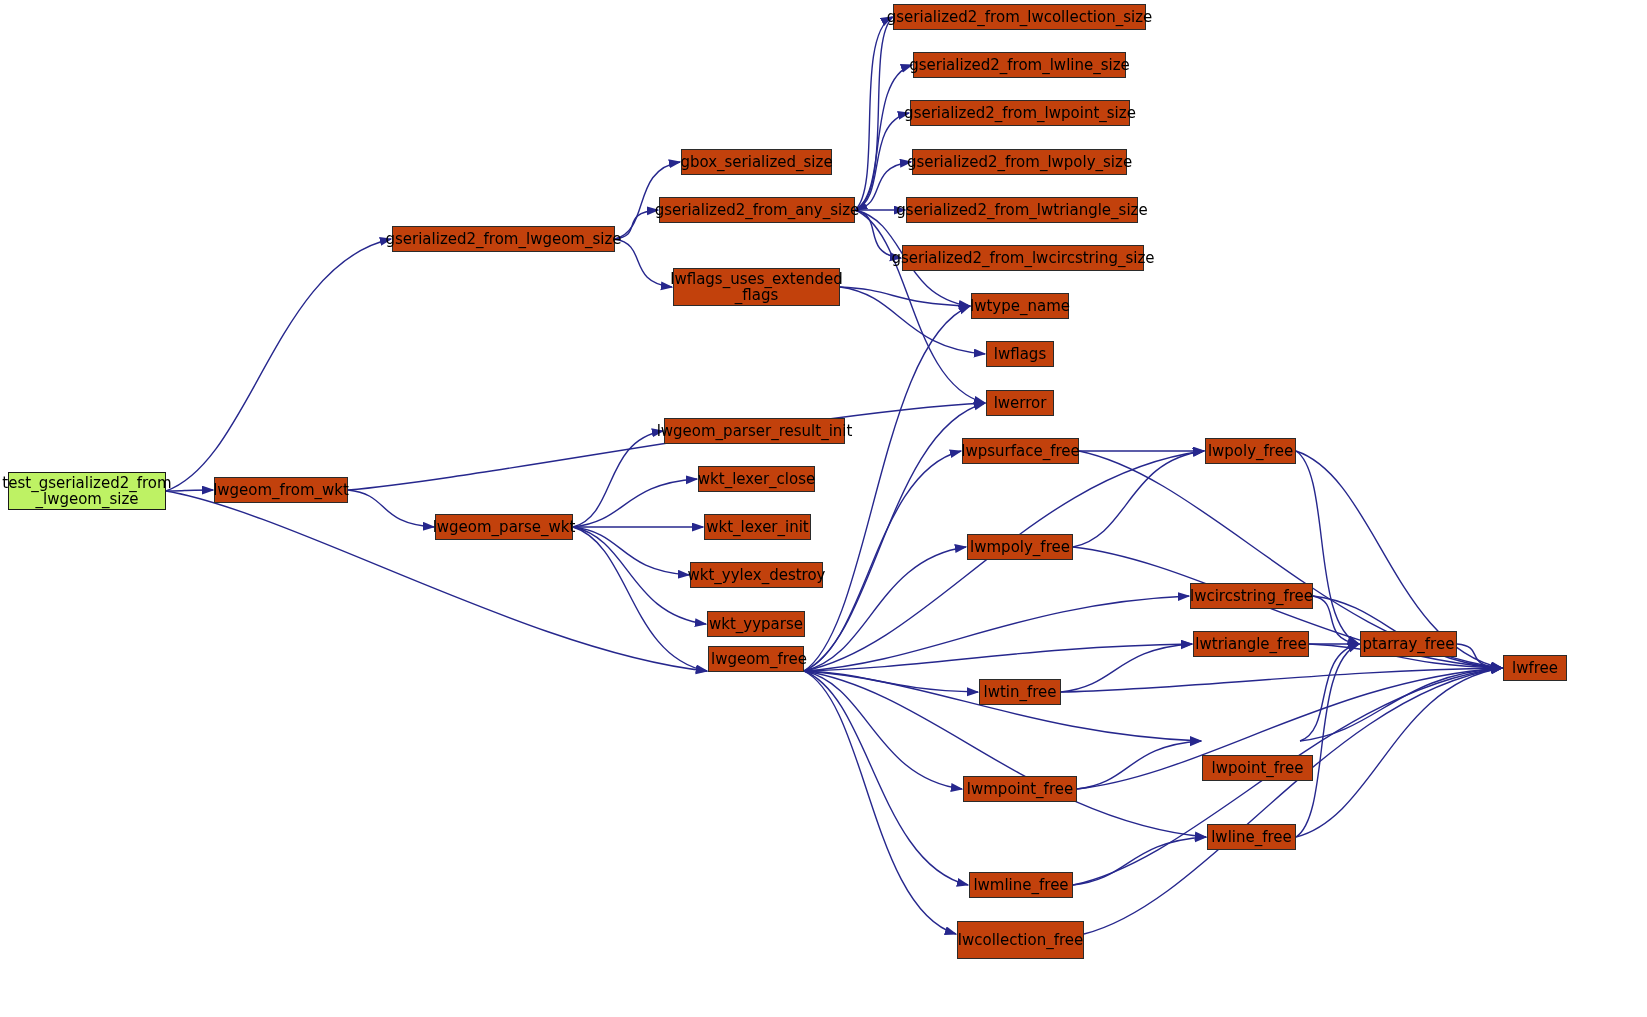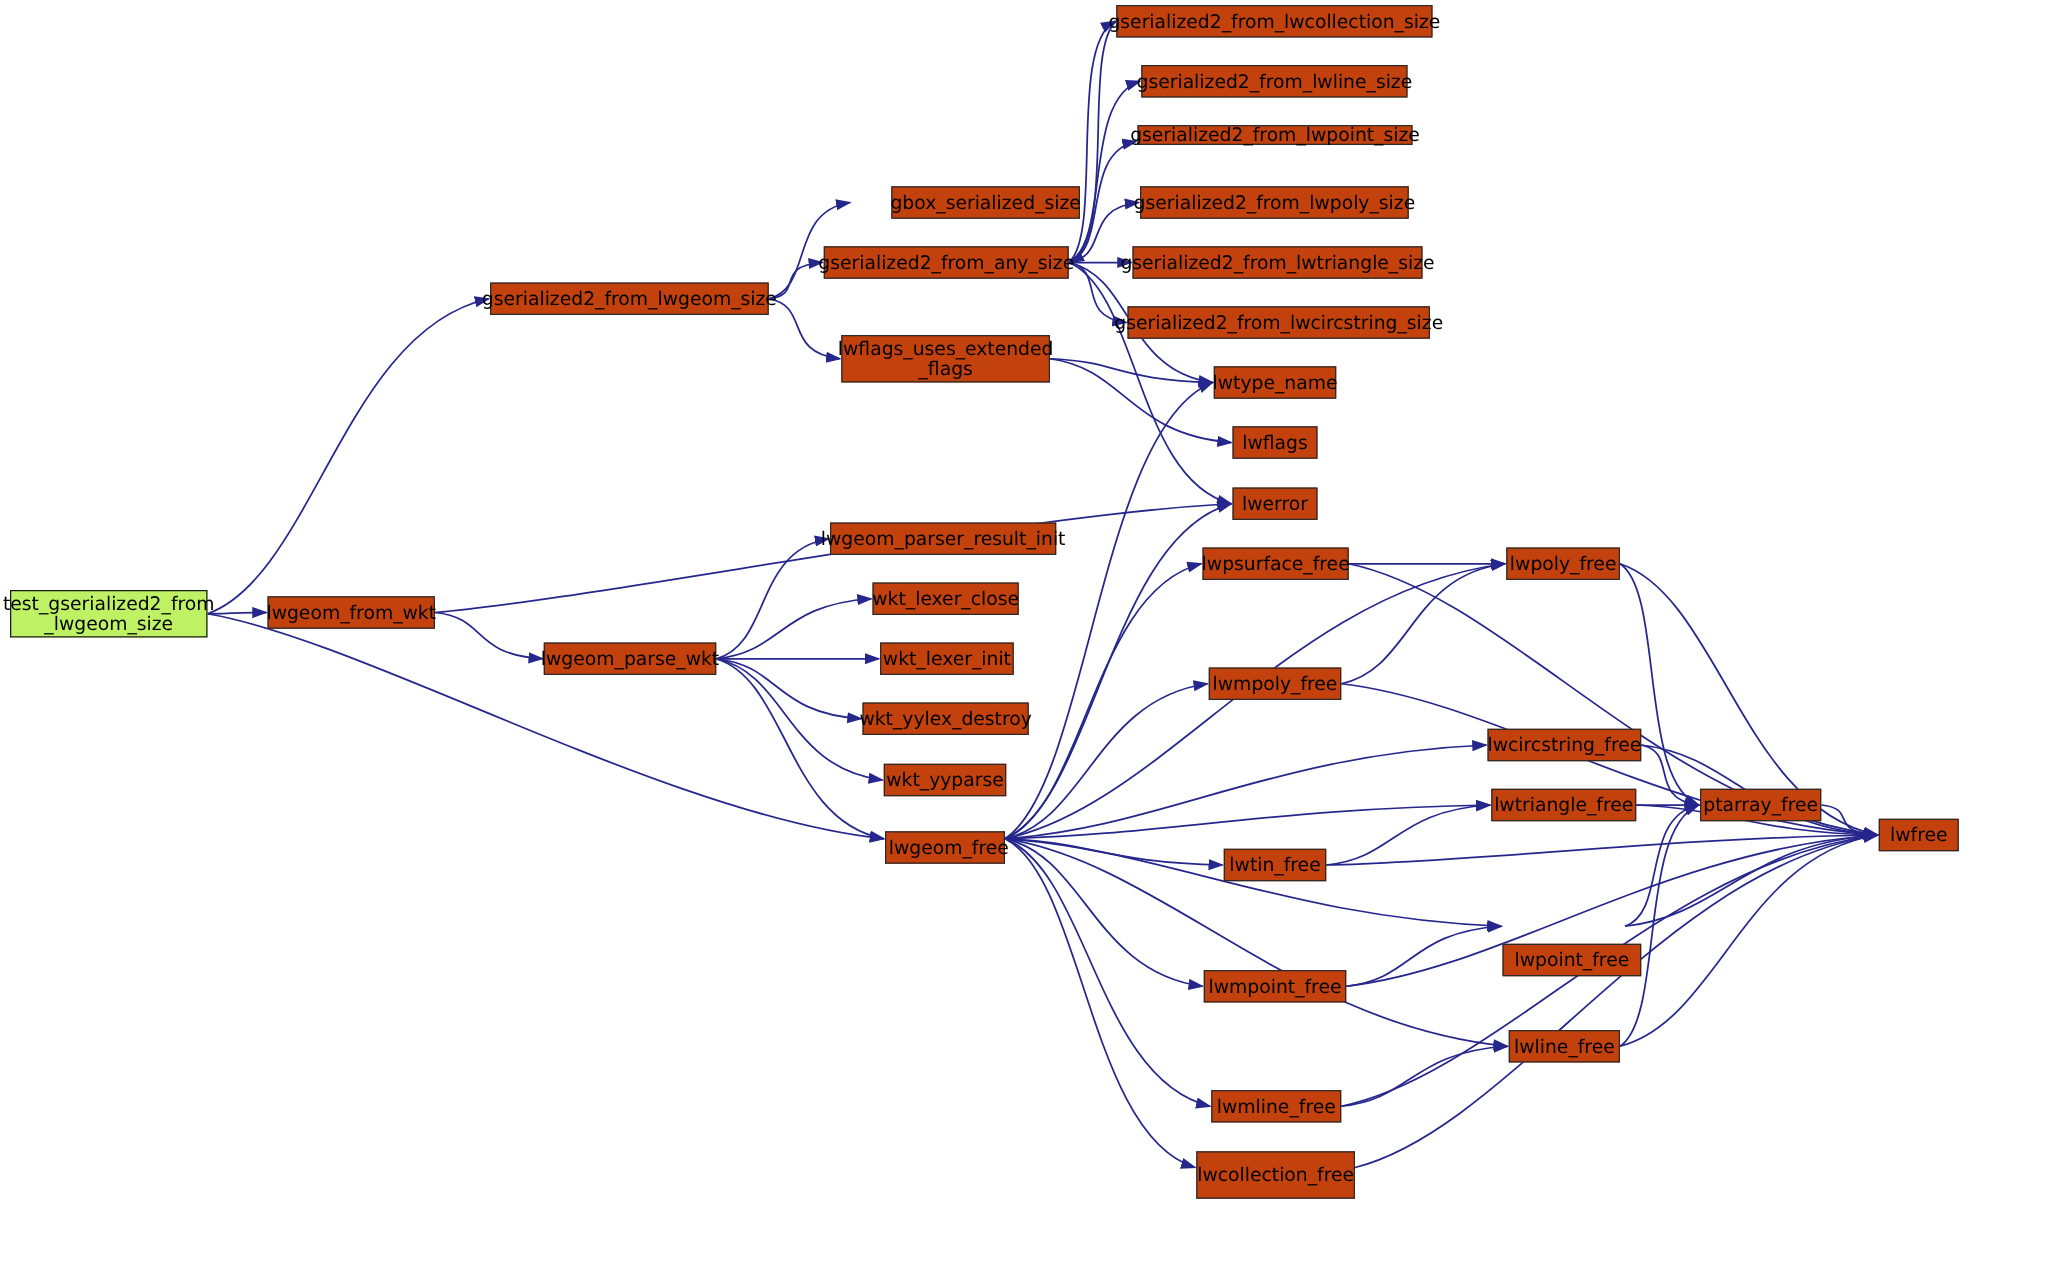--- a/index.html
+++ b/index.html
@@ -83,40 +83,40 @@
         <path d="M1073,885 C1129.7325,879.24 1128.6375,841.8 1206,837" marker-end="url(#arrow)"></path>
         <path d="M1073,885 C1199.5,858.96 1329.5,689.7 1502,668" marker-end="url(#arrow)"></path>
         <path d="M1084,934 C1210.5,902.08 1329.5,694.6 1502,668" marker-end="url(#arrow)"></path>
       </g>
   </svg>
   <div id="node-layer">
       <div class="node root" style="left: 8px; top: 472px; width: 158px; height: 38px;">test_gserialized2_from
 _lwgeom_size</div>
       <div class="node" style="left: 214px; top: 477px; width: 134px; height: 26px;">lwgeom_from_wkt</div>
       <div class="node" style="left: 392px; top: 226px; width: 223px; height: 26px;">gserialized2_from_lwgeom_size</div>
-      <div class="node" style="left: 681px; top: 149px; width: 151px; height: 26px; margin-left: 32px;">gbox_serialized_size</div>
+      <div class="node" style="left: 681px; top: 149px; width: 151px; height: 26px;">gbox_serialized_size</div>
       <div class="node" style="left: 659px; top: 197px; width: 196px; height: 26px;">gserialized2_from_any_size</div>
       <div class="node" style="left: 673px; top: 268px; width: 167px; height: 38px;">lwflags_uses_extended
 _flags</div>
       <div class="node" style="left: 893px; top: 4px; width: 253px; height: 26px;">gserialized2_from_lwcollection_size</div>
       <div class="node" style="left: 913px; top: 52px; width: 213px; height: 26px;">gserialized2_from_lwline_size</div>
-      <div class="node" style="left: 910px; top: 100px; width: 220px; height: 16px;">gserialized2_from_lwpoint_size</div>
+      <div class="node" style="left: 910px; top: 100px; width: 220px; height: 26px;">gserialized2_from_lwpoint_size</div>
       <div class="node" style="left: 912px; top: 149px; width: 215px; height: 26px;">gserialized2_from_lwpoly_size</div>
       <div class="node" style="left: 906px; top: 197px; width: 232px; height: 26px;">gserialized2_from_lwtriangle_size</div>
       <div class="node" style="left: 902px; top: 245px; width: 242px; height: 26px;">gserialized2_from_lwcircstring_size</div>
       <div class="node" style="left: 971px; top: 293px; width: 98px; height: 26px;">lwtype_name</div>
       <div class="node" style="left: 986px; top: 341px; width: 68px; height: 26px;">lwflags</div>
       <div class="node" style="left: 986px; top: 390px; width: 68px; height: 26px;">lwerror</div>
       <div class="node" style="left: 664px; top: 418px; width: 181px; height: 26px;">lwgeom_parser_result_init</div>
       <div class="node" style="left: 698px; top: 466px; width: 117px; height: 26px;">wkt_lexer_close</div>
       <div class="node" style="left: 704px; top: 514px; width: 107px; height: 26px;">wkt_lexer_init</div>
       <div class="node" style="left: 690px; top: 562px; width: 133px; height: 26px;">wkt_yylex_destroy</div>
       <div class="node" style="left: 707px; top: 611px; width: 98px; height: 26px;">wkt_yyparse</div>
       <div class="node" style="left: 435px; top: 514px; width: 138px; height: 26px;">lwgeom_parse_wkt</div>
-      <div class="node" style="left: 708px; top: 665px; width: 96px; height: 26px; padding-left: 11px;">lwgeom_free</div>
+      <div class="node" style="left: 708px; top: 646px; width: 96px; height: 26px; padding-left: 11px;">lwgeom_free</div>
       <div class="node" style="left: 962px; top: 438px; width: 117px; height: 26px;">lwpsurface_free</div>
       <div class="node" style="left: 1205px; top: 438px; width: 91px; height: 26px;">lwpoly_free</div>
       <div class="node" style="left: 967px; top: 534px; width: 106px; height: 26px;">lwmpoly_free</div>
       <div class="node" style="left: 1190px; top: 583px; width: 123px; height: 26px;">lwcircstring_free</div>
       <div class="node" style="left: 1193px; top: 631px; width: 116px; height: 26px;">lwtriangle_free</div>
       <div class="node" style="left: 1360px; top: 631px; width: 97px; height: 26px;">ptarray_free</div>
       <div class="node" style="left: 1503px; top: 655px; width: 64px; height: 26px;">lwfree</div>
       <div class="node" style="left: 979px; top: 679px; width: 82px; height: 26px;">lwtin_free</div>
       <div class="node" style="left: 1202px; top: 755px; width: 111px; height: 26px;">lwpoint_free</div>
       <div class="node" style="left: 963px; top: 776px; width: 114px; height: 26px;">lwmpoint_free</div>

